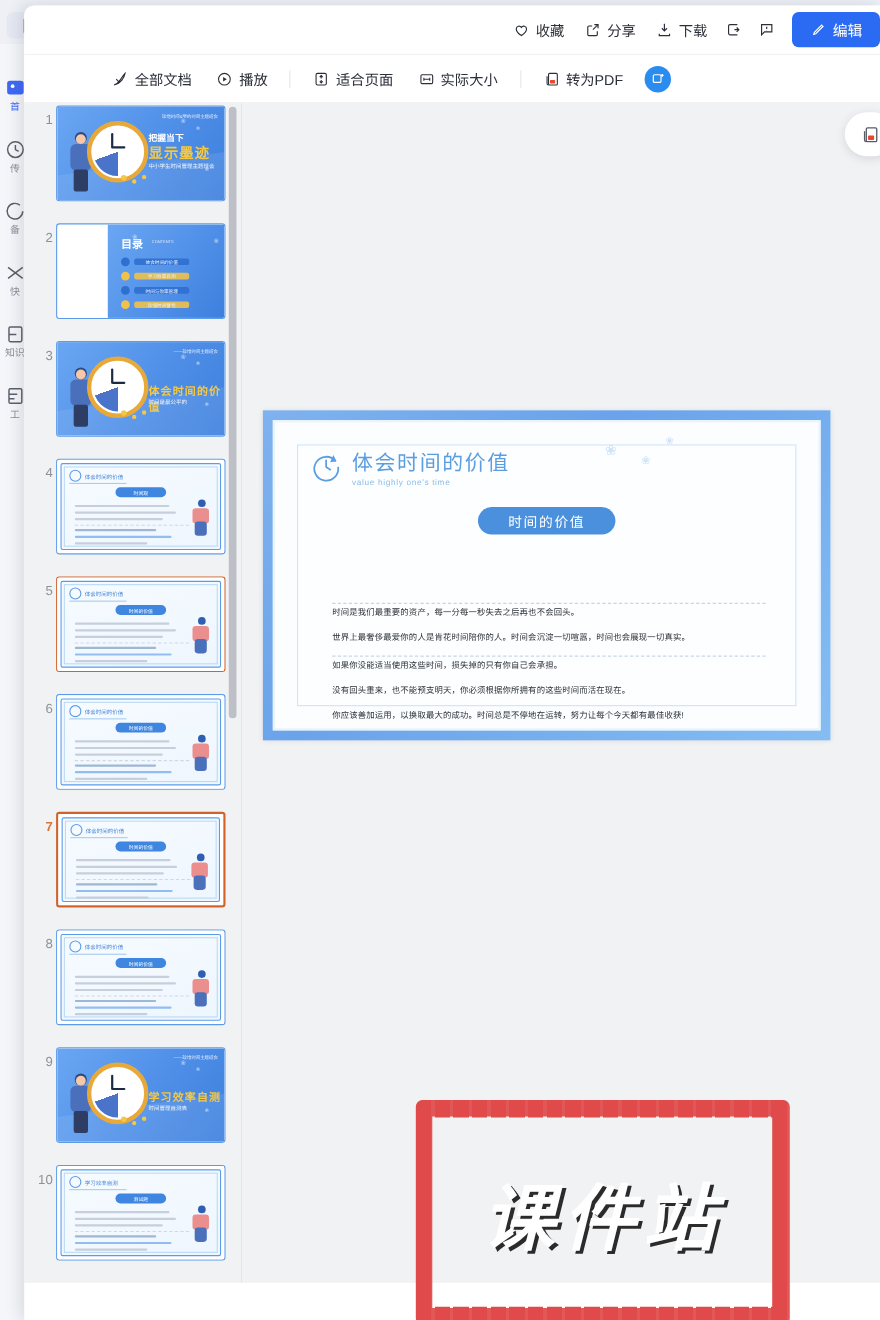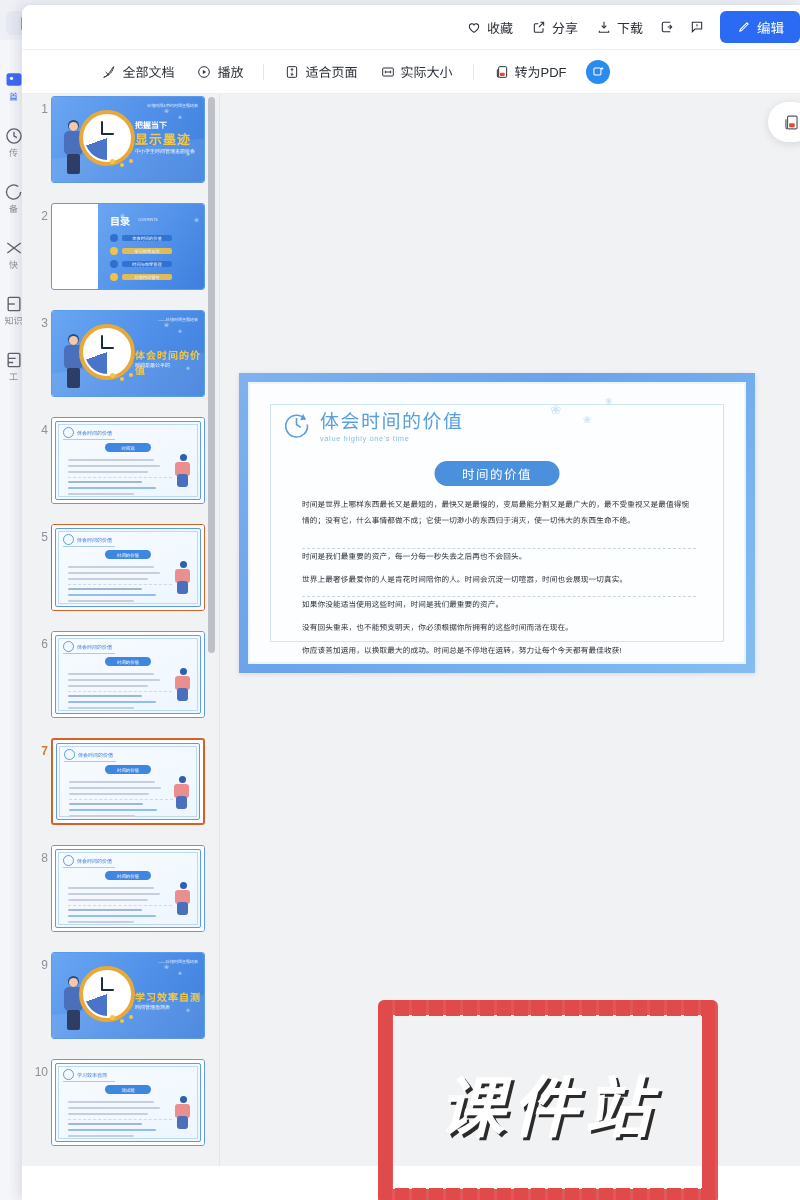--- a/index.html
+++ b/index.html
@@ -721,33 +721,30 @@
         <path d="M20 11v9l6 4"></path>
       </svg>
       <div>
         <div id="sl-title">体会时间的价值</div>
         <div id="sl-sub">value highly one's time</div>
       </div>
     </div>
 
     <div id="sl-pill">时间的价值</div>
 
-    <div class="sl-body" style="top:113px;">
-      <p>时间是世界上哪样东西最长又是最短的，最快又是最慢的，变局最能分割又是最广大的，最不受重视又是最值得惋惜的；没有它，什么事情都做不成；它使一切渺小的东西归于消灭，使一切伟大的东西生命不绝。</p>
-    </div>
     <hr class="sl-hr" style="position:absolute;left:52px;right:48px;top:158px;">
 
     <div class="sl-body" style="top:165px;">
       <p>时间是我们最重要的资产，每一分每一秒失去之后再也不会回头。</p>
       <p>世界上最奢侈最爱你的人是肯花时间陪你的人。时间会沉淀一切喧嚣，时间也会展现一切真实。</p>
     </div>
     <hr class="sl-hr" style="position:absolute;left:52px;right:48px;top:206px;">
 
     <div class="sl-body" style="top:213px;">
-      <p>如果你没能适当使用这些时间，时间是我们最重要的资产。</p>
+      <p>如果你没能适当使用这些时间，损失掉的只有你自己会承担。</p>
       <p>没有回头重来，也不能预支明天，你必须根据你所拥有的这些时间而活在现在。</p>
       <p>你应该善加运用，以换取最大的成功。时间总是不停地在运转，努力让每个今天都有最佳收获!</p>
     </div>
   </div>
 </div>
 
 <div id="wm">
   <div class="stampbox2"></div>
   <div class="stampbox"></div>
   <div class="wtext">课件站</div>

